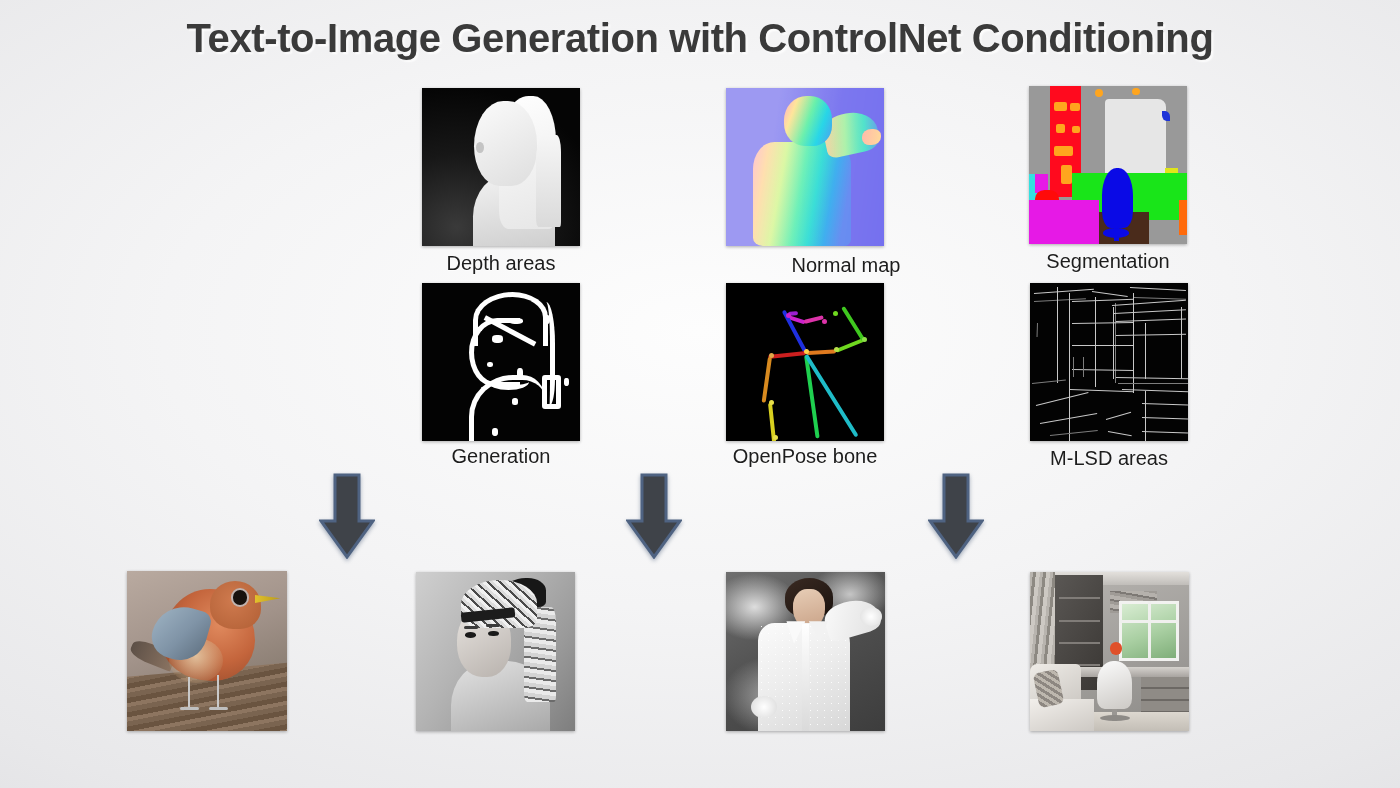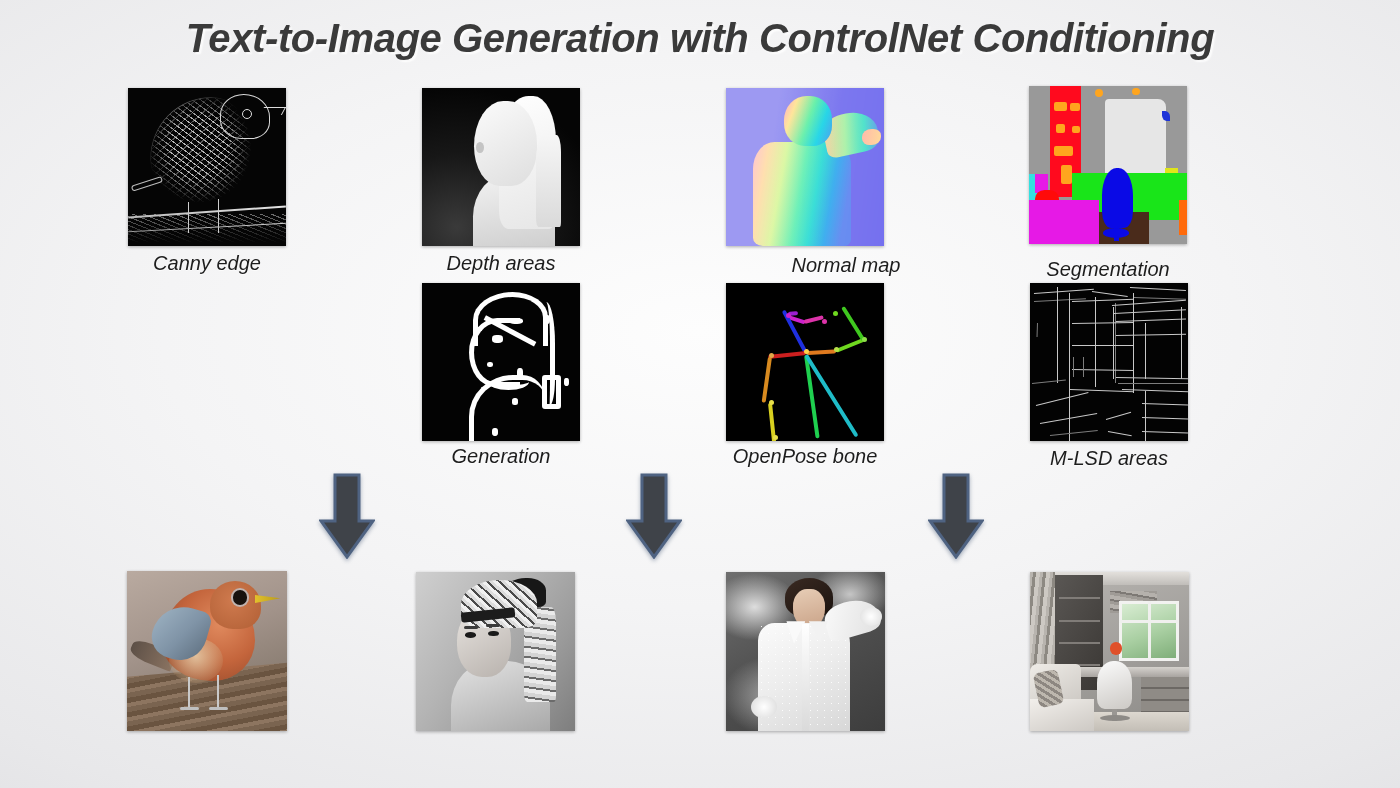--- a/index.html
+++ b/index.html
@@ -11,21 +11,20 @@
     overflow: hidden;
     font-family: "Liberation Sans", sans-serif;
   }
 
   #slide {
     position: relative;
     width: 1400px;
     height: 788px;
     background: radial-gradient(ellipse 120% 110% at 50% 42%,
                 #fdfdfd 0%, #f4f4f5 32%, #e8e8ea 62%, #dcdcdf 82%, #d2d2d6 100%);
-    font-style: italic;
   }
 
   
   #title {
     position: absolute;
     top: 16px;
     left: 0;
     width: 1400px;
     text-align: center;
     font-size: 40px;
@@ -331,36 +330,20 @@
   .room-ceiling { position:absolute; left:16%; top:0; width:84%; height:8%;
     background: linear-gradient(180deg,#e3e0dc,#c0bdb9); }
 </style>
 </head>
 <body>
 
 <div id="slide">
 
   <div id="title">Text-to-Image Generation with ControlNet Conditioning</div>
 
-  <div class="tile" style="left:128px; top:88px;">
-    <div class="thumb" style="width:158px; height:158px;">
-      <div class="canny-bg"></div>
-      <div class="canny-bird"></div>
-      <div class="canny-head"></div>
-      <div class="canny-beak"></div>
-      <div class="canny-eye"></div>
-      <div class="leg" style="left:38%; top:72%; height:20%;"></div>
-      <div class="leg" style="left:57%; top:70%; height:22%;"></div>
-      <div class="canny-twig"></div>
-      <div class="canny-branch"></div>
-      <div class="canny-branch2"></div>
-      <div class="canny-noise"></div>
-    </div>
-    <div class="caption" style="top:164px;">Canny edge</div>
-  </div>
 
   <div class="tile" style="left:422px; top:88px;">
     <div class="thumb" style="width:158px; height:158px;">
       <div class="depth-bg"></div>
       <div class="depth-body"></div>
       <div class="depth-turban"></div>
       <div class="depth-head"></div>
       <div class="depth-tail"></div>
       <div class="depth-ear"></div>
     </div>
@@ -399,21 +382,21 @@
       <div class="seg-floor"></div>
       <div class="seg-cyan"></div>
       <div class="seg-mag2"></div>
       <div class="seg-pillow"></div>
       <div class="seg-bed"></div>
       <div class="seg-chairstem"></div>
       <div class="seg-chairbase"></div>
       <div class="seg-chair"></div>
       <div class="seg-right"></div>
     </div>
-    <div class="caption" style="top:172px;">Segmentation</div>
+    <div class="caption" style="top:164px;">Segmentation</div>
   </div>
 
 
   <div class="tile" style="left:422px; top:283px;">
     <div class="thumb" style="width:158px; height:158px;">
       <div class="scr-bg"></div>
       <div class="scr-cap"></div>
       <div class="scr-face"></div>
       <div class="scr-band"></div>
       <div class="scr-tail"></div>

